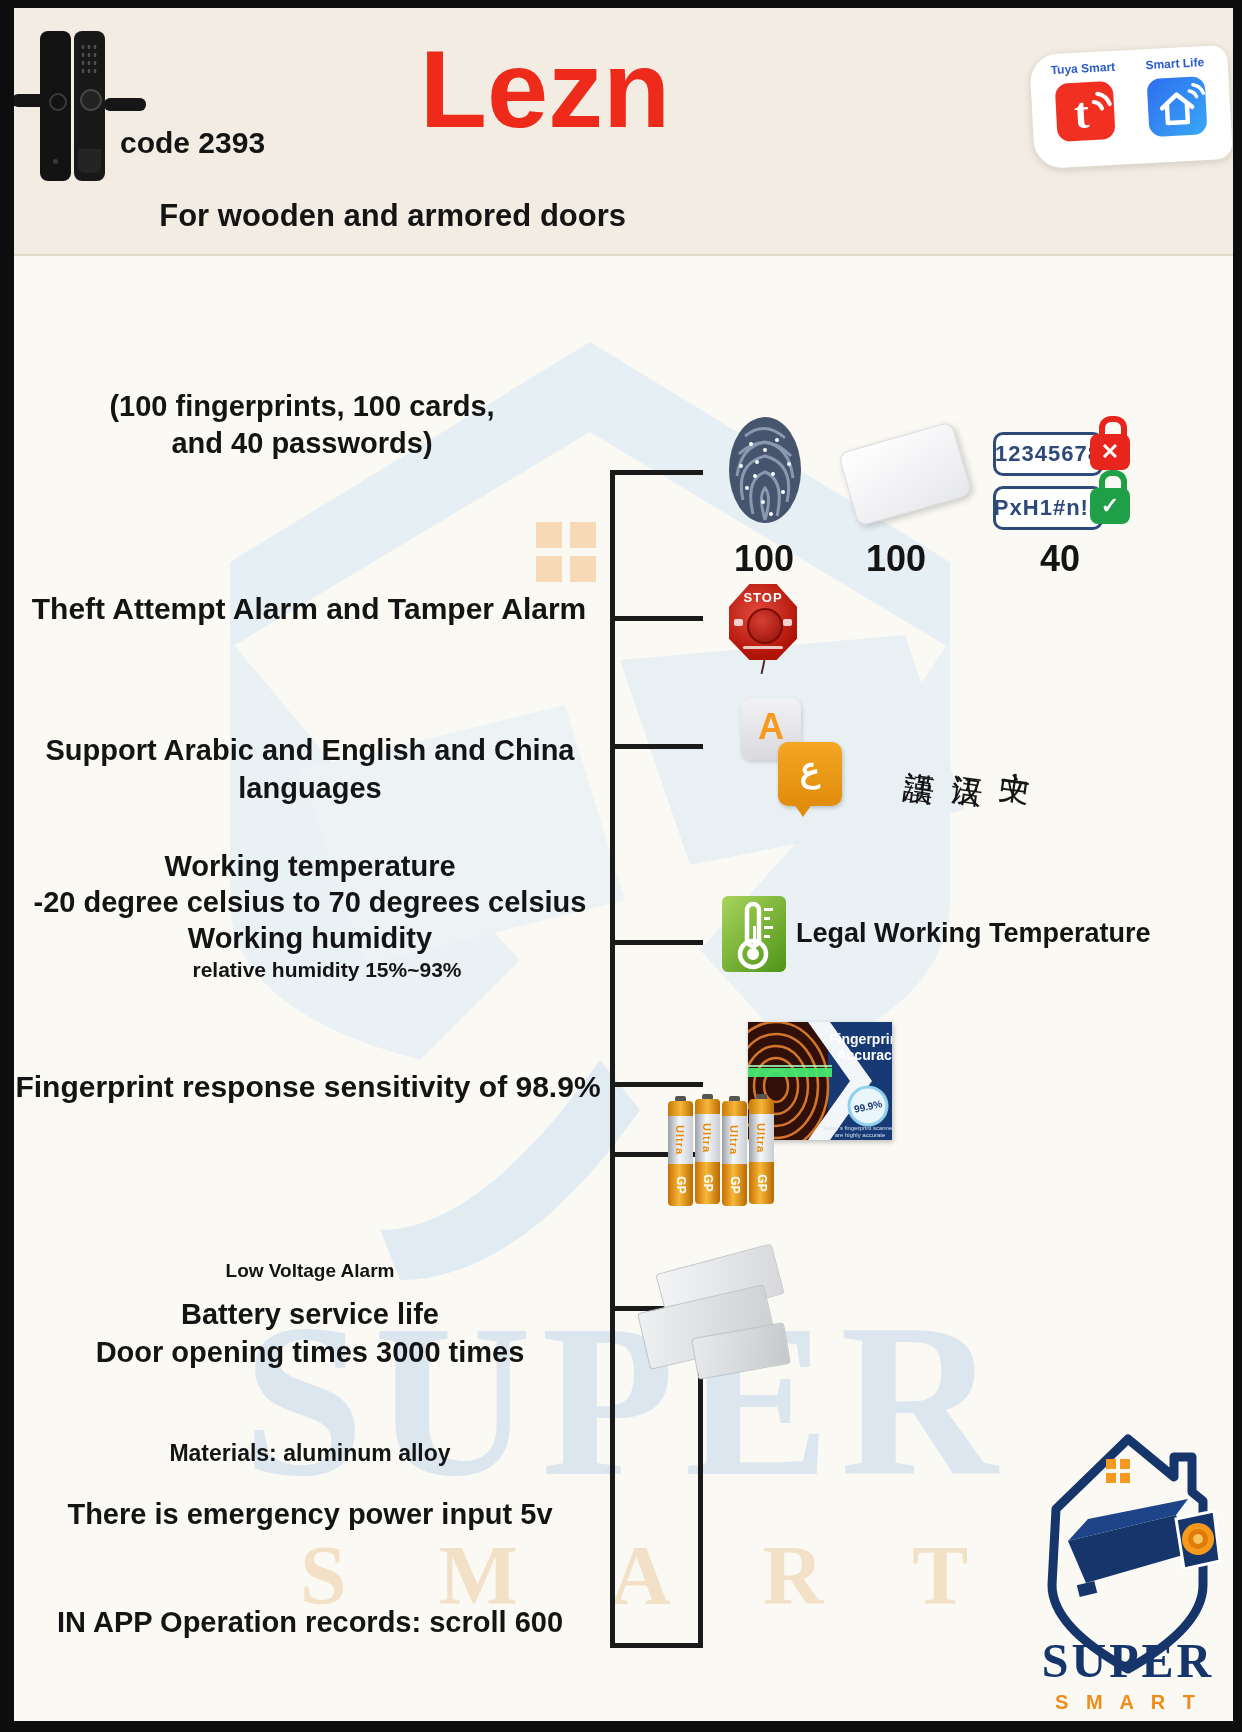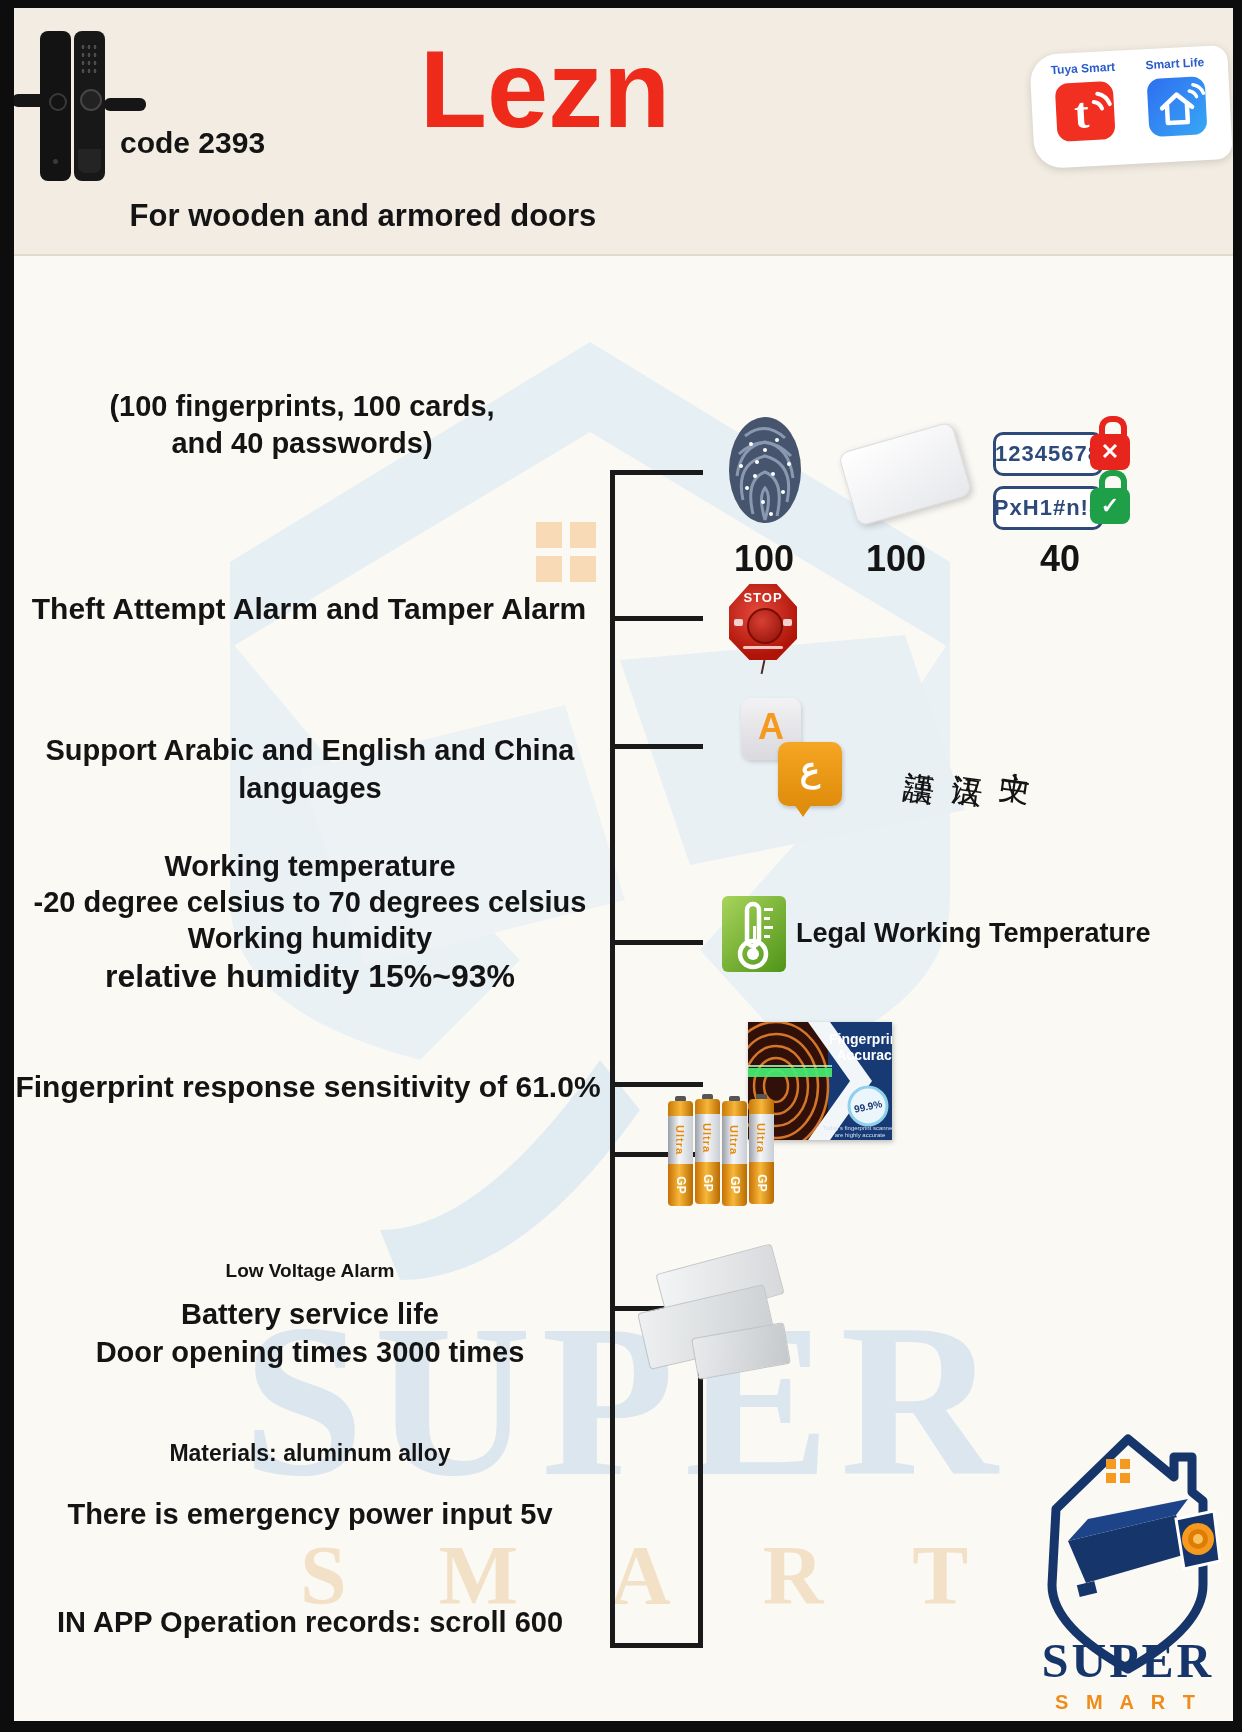--- a/index.html
+++ b/index.html
@@ -85,21 +85,21 @@
     <div class="abs" style="left:116px;top:30px;width:58px;height:58px;border-radius:13px;
                 background:linear-gradient(135deg,#2e6ef0,#38a8f5);">
       <svg width="58" height="58" viewBox="0 0 58 58">
         <path d="M14,30 L29,17 L44,30 M19,27 L19,45 L39,45 L39,27" stroke="#fff" stroke-width="4.5" fill="none" stroke-linecap="round" stroke-linejoin="round"></path>
         <path d="M42,14 q5,1 7,6" stroke="#fff" stroke-width="3.5" fill="none" stroke-linecap="round"></path>
         <path d="M46,8 q8,2 10,9" stroke="#fff" stroke-width="3.5" fill="none" stroke-linecap="round"></path>
       </svg>
     </div>
   </div>
 
-  <div class="abs txt" style="left:26px;top:198px;width:600px;font-size:31px;text-align:center;z-index:3;margin-left:37px;">For wooden and armored doors</div>
+  <div class="abs txt" style="left:26px;top:198px;width:600px;font-size:31px;text-align:right;z-index:3;">For wooden and armored doors</div>
 
   <div class="line" style="left:610px;top:470px;width:5px;height:1178px;z-index:2;"></div>
   <div class="line" style="left:613px;top:470px;width:90px;height:5px;z-index:2;"></div>
   <div class="line" style="left:613px;top:616px;width:90px;height:5px;z-index:2;"></div>
   <div class="line" style="left:613px;top:744px;width:90px;height:5px;z-index:2;"></div>
   <div class="line" style="left:613px;top:940px;width:90px;height:5px;z-index:2;"></div>
   <div class="line" style="left:613px;top:1082px;width:90px;height:5px;z-index:2;"></div>
   <div class="line" style="left:613px;top:1152px;width:90px;height:5px;z-index:2;"></div>
   <div class="line" style="left:613px;top:1306px;width:90px;height:5px;z-index:2;"></div>
   <div class="line" style="left:610px;top:1643px;width:93px;height:5px;z-index:2;"></div>
@@ -109,23 +109,23 @@
   <div class="abs txt" style="left:12px;top:427px;width:580px;font-size:29px;z-index:3;">and 40 passwords)</div>
 
   <div class="abs txt" style="left:8px;top:592px;width:602px;font-size:30px;z-index:3;">Theft Attempt Alarm and Tamper Alarm</div>
 
   <div class="abs txt" style="left:12px;top:734px;width:596px;font-size:29px;z-index:3;">Support Arabic and English and China</div>
   <div class="abs txt" style="left:12px;top:772px;width:596px;font-size:29px;z-index:3;">languages</div>
 
   <div class="abs txt" style="left:12px;top:850px;width:596px;font-size:29px;z-index:3;">Working temperature</div>
   <div class="abs txt" style="left:12px;top:886px;width:596px;font-size:29px;z-index:3;">-20 degree celsius to 70 degrees celsius</div>
   <div class="abs txt" style="left:12px;top:922px;width:596px;font-size:29px;z-index:3;text-align:center;">Working humidity</div>
-  <div class="abs txt" style="left:12px;top:958px;width:596px;font-size:32px;z-index:3;">relative humidity 15%~93%</div>
-
-  <div class="abs txt" style="left:6px;top:1070px;width:604px;font-size:30px;z-index:3;">Fingerprint response sensitivity of 61.0%</div>
+  <div class="abs txt" style="left:29px;top:958px;width:596px;font-size:21px;z-index:3;">relative humidity 15%~93%</div>
+
+  <div class="abs txt" style="left:6px;top:1070px;width:604px;font-size:30px;z-index:3;">Fingerprint response sensitivity of 98.9%</div>
 
   <div class="abs txt" style="left:12px;top:1260px;width:596px;font-size:19px;z-index:3;">Low Voltage Alarm</div>
   <div class="abs txt" style="left:12px;top:1298px;width:596px;font-size:29px;z-index:3;">Battery service life</div>
   <div class="abs txt" style="left:12px;top:1336px;width:596px;font-size:29px;z-index:3;">Door opening times 3000 times</div>
 
   <div class="abs txt" style="left:12px;top:1440px;width:596px;font-size:23px;z-index:3;">Materials: aluminum alloy</div>
 
   <div class="abs txt" style="left:12px;top:1498px;width:596px;font-size:29px;z-index:3;">There is emergency power input 5v</div>
   <div class="abs txt" style="left:12px;top:1606px;width:596px;font-size:29px;z-index:3;">IN APP Operation records: scroll 600</div>
 

